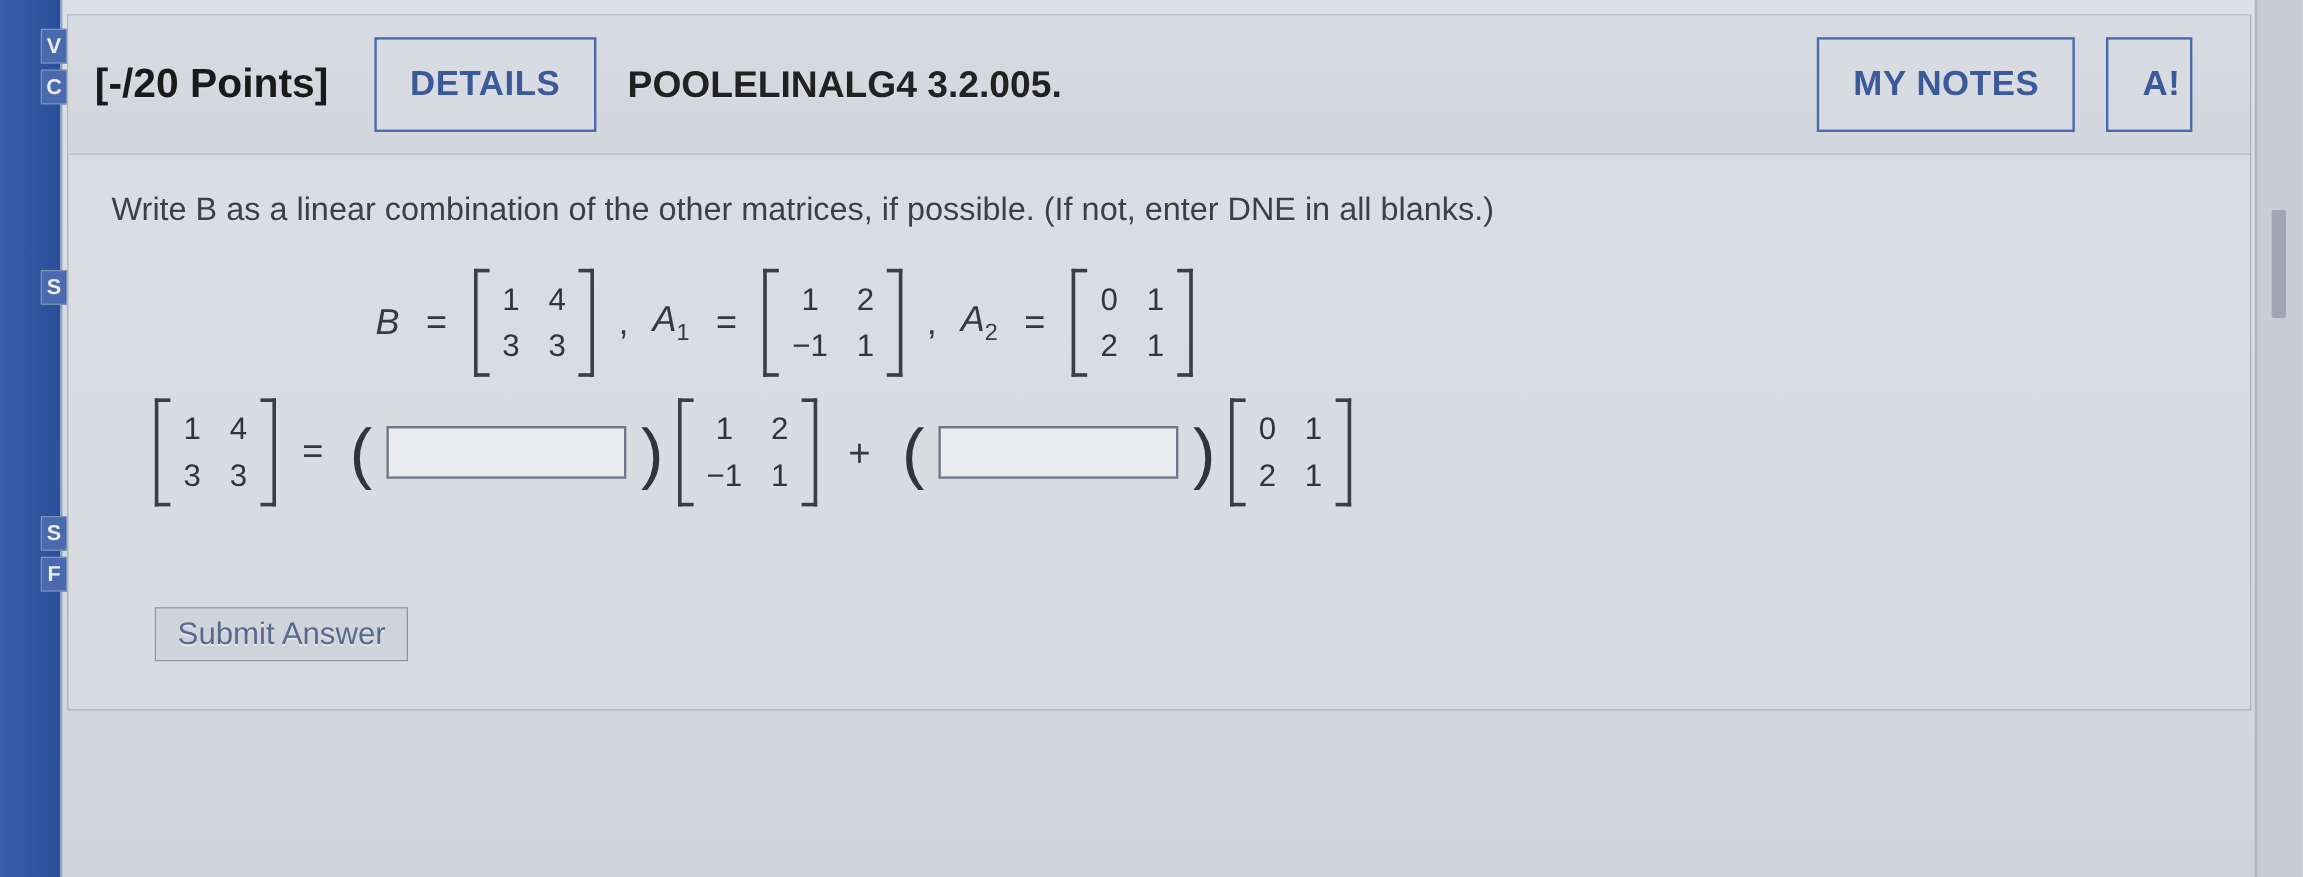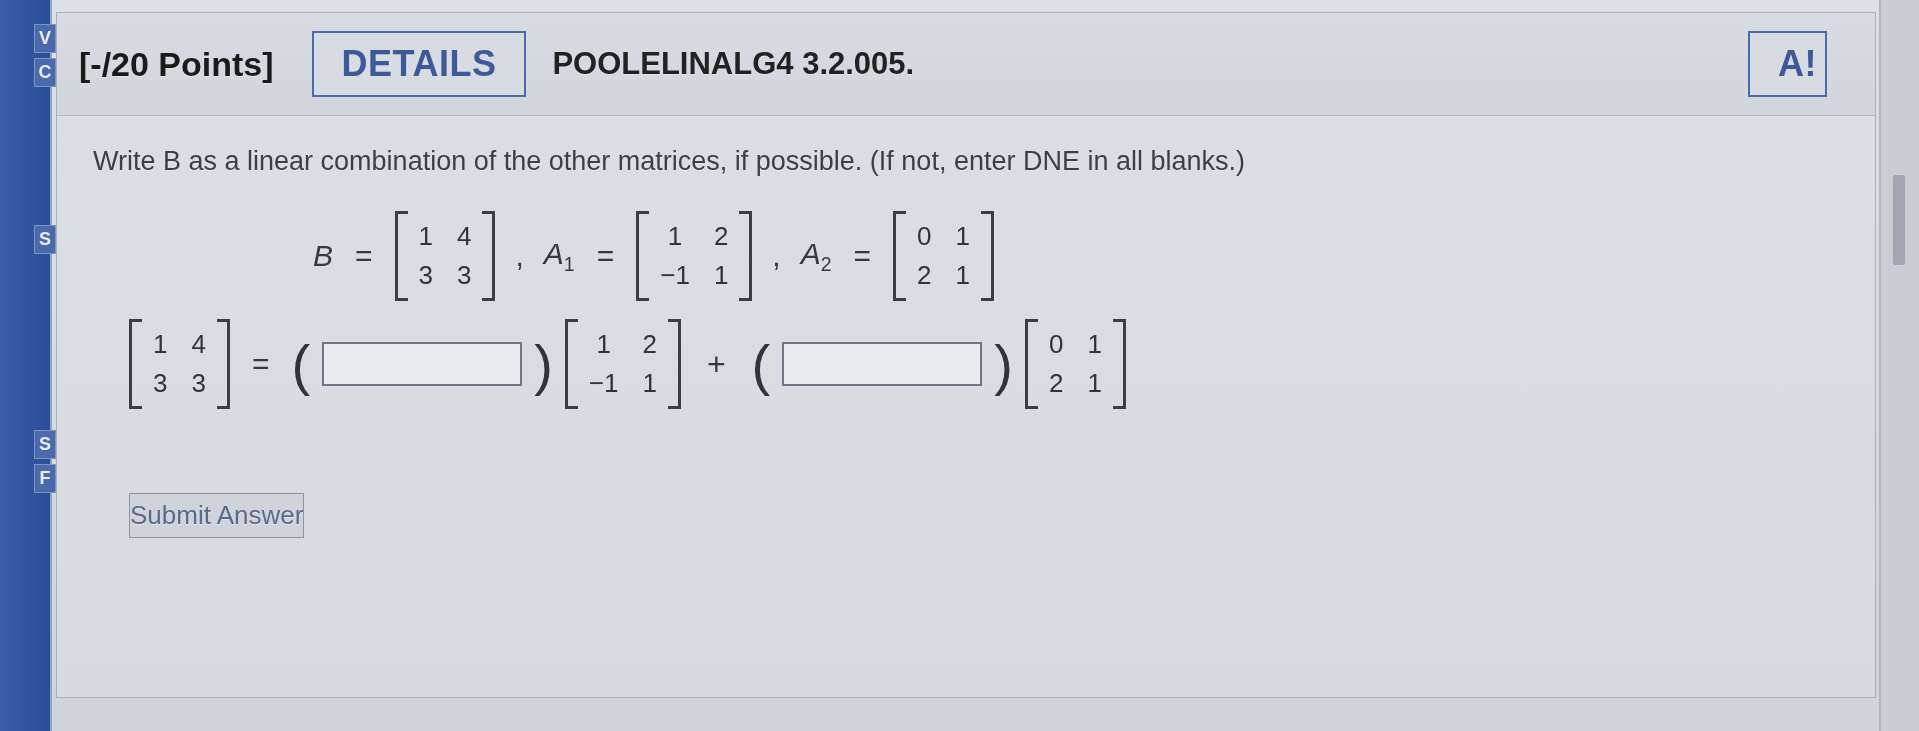--- a/index.html
+++ b/index.html
@@ -42,21 +42,21 @@
       right: 14px;
       top: 175px;
       width: 12px; height: 90px;
       background: #a0a7b2;
       border-radius: 2px;
     }
     .main-area {
       position: absolute;
       left: 56px; top: 12px;
       width: 1820px;
-      height: 686px;
+      height: 580px;
       background: linear-gradient(to bottom, #dbdee3 0%, #d7dadf 100%);
       border: 1px solid #a9b0ba;
     }
     .header-bar {
       display: flex;
       align-items: center;
       padding: 18px 22px;
       background: linear-gradient(to bottom, #d8dbe1 0%, #d2d6dc 100%);
       border-bottom: 1px solid #b6bcc4;
     }
@@ -64,23 +64,23 @@
       font-size: 34px;
       font-weight: bold;
       color: #1a1a1a;
       text-shadow: 0 1px 1px rgba(255,255,255,0.3);
       margin-right: 38px;
     }
     .btn {
       background: #d8dbe1;
       border: 2px solid #4a6aad;
       color: #3c5a9a;
-      font-size: 36px;
+      font-size: 29px;
       font-weight: bold;
-      padding: 10px 28px;
+      padding: 21px 28px;
       margin-right: 26px;
       letter-spacing: 0.5px;
       cursor: pointer;
     }
     .assignment-id {
       font-size: 31px;
       font-weight: bold;
       color: #222;
       text-shadow: 0 1px 1px rgba(255,255,255,0.3);
       flex: 1;
@@ -153,21 +153,21 @@
     }
     .submit-area {
       margin-top: 90px;
       margin-left: 36px;
     }
     .submit-btn {
       background: #d0d4da;
       border: 1px solid #8a94a3;
       color: #5a6a8e;
       font-size: 26px;
-      padding: 6px 0;
+      padding: 6px 18px;
       cursor: pointer;
       text-shadow: 0 1px 0 rgba(255,255,255,0.4);
     }
   </style>
 </head>
 <body>
 
 <div class="left-strip">
   <div class="left-tab" style="top:24px">V</div>
   <div class="left-tab" style="top:58px">C</div>
@@ -179,20 +179,21 @@
 <div class="right-strip">
   <div class="scroll-thumb"></div>
 </div>
 
 <div class="main-area">
 
   <div class="header-bar">
     <span class="points">[-/20 Points]</span>
     <button class="btn">DETAILS</button>
     <span class="assignment-id">POOLELINALG4 3.2.005.</span>
+    <button class="btn">MY NOTES</button>
     <button class="btn btn-cut">A!</button>
   </div>
 
   <div class="question-body">
     <p class="prompt">Write B as a linear combination of the other matrices, if possible. (If not, enter DNE in all blanks.)</p>
 
     <div class="math-row row1">
       <span class="var">B</span>
       <span class="eq">=</span>
       <span class="matrix">

